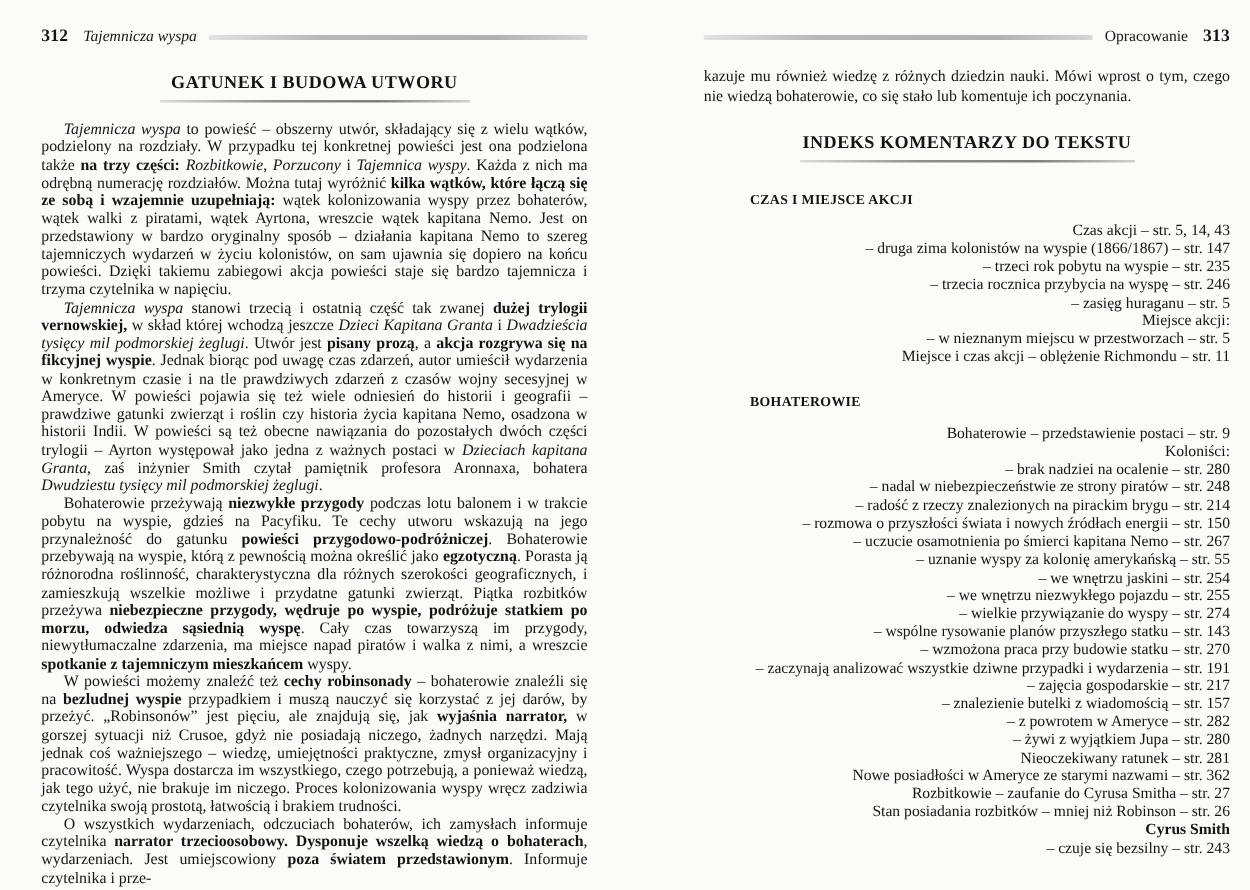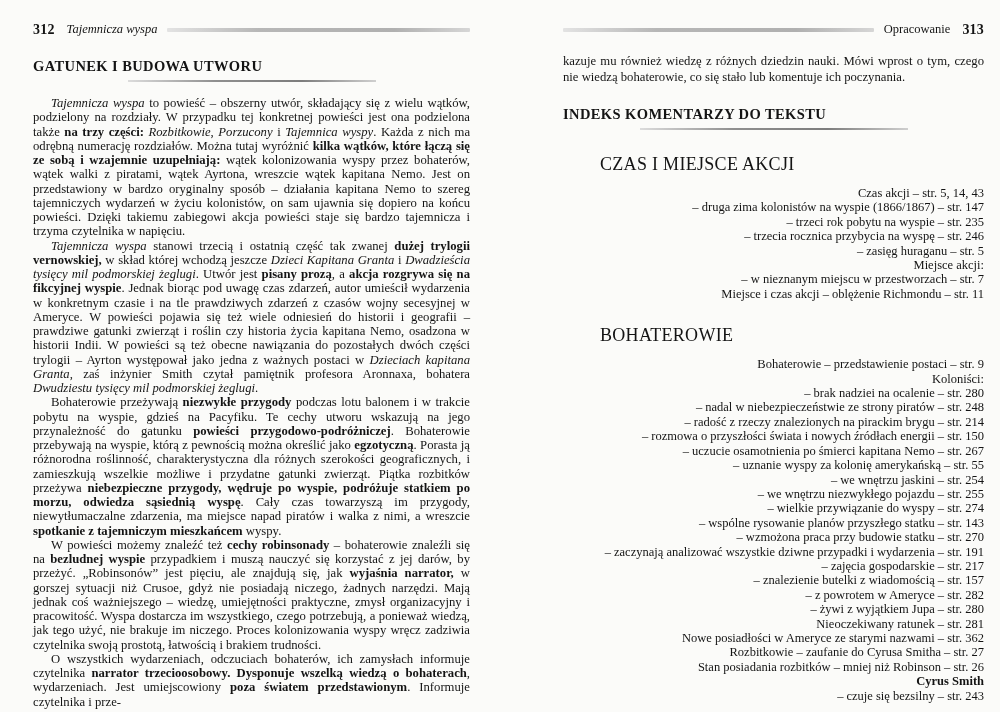--- a/index.html
+++ b/index.html
@@ -16,40 +16,40 @@
   .page-right{padding:22px 16px 0 63px;}
 
   
   .runhead{display:flex;align-items:center;height:15px;}
   .pagenum{font-weight:bold;font-size:14px;letter-spacing:.2px;}
   .runtitle{font-style:italic;font-size:12.5px;margin:0 10px 0 12px;white-space:nowrap;}
   .runtitle.right{font-style:normal;margin:0 12px 0 10px;text-align:center;}
   .headrule{flex:1;height:4px;background:linear-gradient(to right,#e3e3e3,#b7b7b7 30%,#b0b0b0 75%,#d6d6d6);border-radius:1px;}
 
   
-  .chapter{margin-top:21px;text-align:left;}
+  .chapter{margin-top:21px;text-align:center;}
   .chapter .title{font-weight:bold;font-size:14.5px;letter-spacing:.4px;margin:0;}
   .chapter .underline{height:2px;margin:5px auto 0 auto;
     background:linear-gradient(to right,#dcdcdc,#8f8f8f 35%,#7d7d7d 70%,#cfcfcf);}
   .chapter .underline.w-left{width:248px;}
   .chapter .underline.w-right{width:268px;}
 
   
   .body-text{margin-top:14px;font-size:12.7px;line-height:14.25px;text-align:justify;}
   .body-text p{margin:0;}
   .body-text p.indent{text-indent:18px;}
   .b{font-weight:bold;}
   .i{font-style:italic;}
 
   
   .continuation{margin-top:16px;font-size:12.7px;line-height:16px;text-align:justify;}
   .continuation p{margin:0;}
   .index{margin-top:0;}
   .index-section{margin-top:24px;}
-  .index-section h3{margin:0 0 0 37px;font-size:18px;font-weight:normal;letter-spacing:.3px;}
+  .index-section h3{margin:0 0 0 37px;font-size:11px;font-weight:bold;letter-spacing:.3px;}
   .index-items{margin-top:11px;font-size:12.5px;line-height:14.4px;text-align:right;}
   .index-item{padding-left:20px;white-space:nowrap;}
   .index-item.outdent{padding-left:0;}
   .index-item.bold{font-weight:bold;}
 </style>
 </head>
 <body>
 
 <div class="spread">
 
@@ -93,21 +93,21 @@
     <div class="index" id="index-sections">
         <div class="index-section">
           <h3>CZAS I MIEJSCE AKCJI</h3>
           <div class="index-items">
             <div class="index-item">Czas akcji – str. 5, 14, 43</div>
             <div class="index-item">– druga zima kolonistów na wyspie (1866/1867) – str. 147</div>
             <div class="index-item">– trzeci rok pobytu na wyspie – str. 235</div>
             <div class="index-item">– trzecia rocznica przybycia na wyspę – str. 246</div>
             <div class="index-item">– zasięg huraganu – str. 5</div>
             <div class="index-item">Miejsce akcji:</div>
-            <div class="index-item">– w nieznanym miejscu w przestworzach – str. 7</div>
+            <div class="index-item">– w nieznanym miejscu w przestworzach – str. 5</div>
             <div class="index-item">Miejsce i czas akcji – oblężenie Richmondu – str. 11</div>
           </div>
         </div>
         <div class="index-section">
           <h3>BOHATEROWIE</h3>
           <div class="index-items">
             <div class="index-item">Bohaterowie – przedstawienie postaci – str. 9</div>
             <div class="index-item">Koloniści:</div>
             <div class="index-item">– brak nadziei na ocalenie – str. 280</div>
             <div class="index-item">– nadal w niebezpieczeństwie ze strony piratów – str. 248</div>

